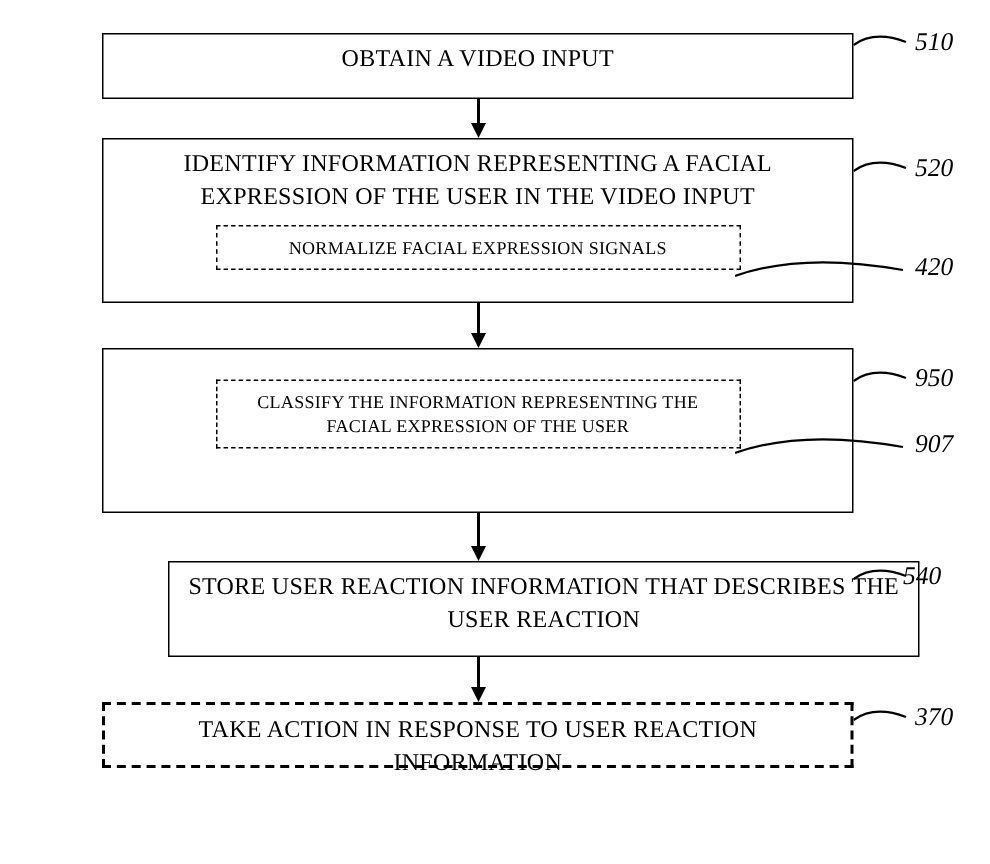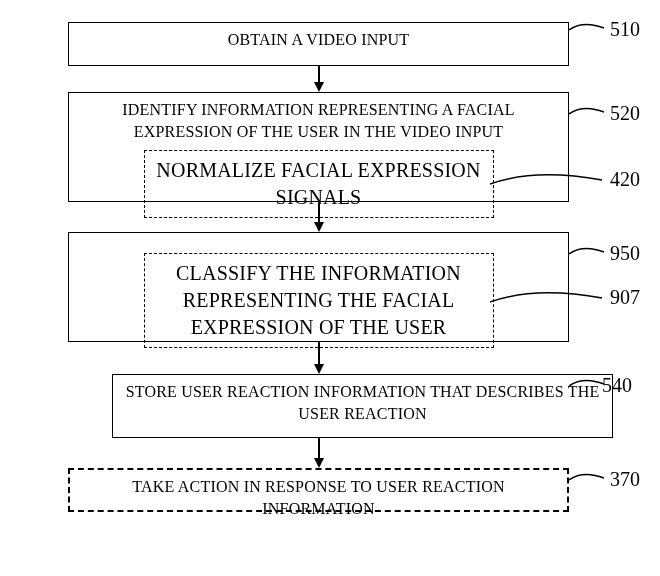--- a/index.html
+++ b/index.html
@@ -30,26 +30,27 @@
   }
   .solid { border: 1.5px solid #000; }
   .dashed { border: 2px dashed #000; }
   .inner {
     box-sizing: border-box;
     border: 1.8px dashed #000;
     width: 350px;
     padding: 6px 8px;
     margin-top: 8px;
     text-align: center;
-    font-size: 20px;
+    font-size: 12px;
     line-height: 1.35;
   }
   .label {
     position: absolute;
-    font-size: 20px;
+    font-style: italic;
+    font-size: 17px;
   }
   .arrow {
     position: absolute;
     width: 0;
     left: 318px; 
   }
   .arrow .shaft {
     position: absolute;
     left: 0;
     top: 0;

